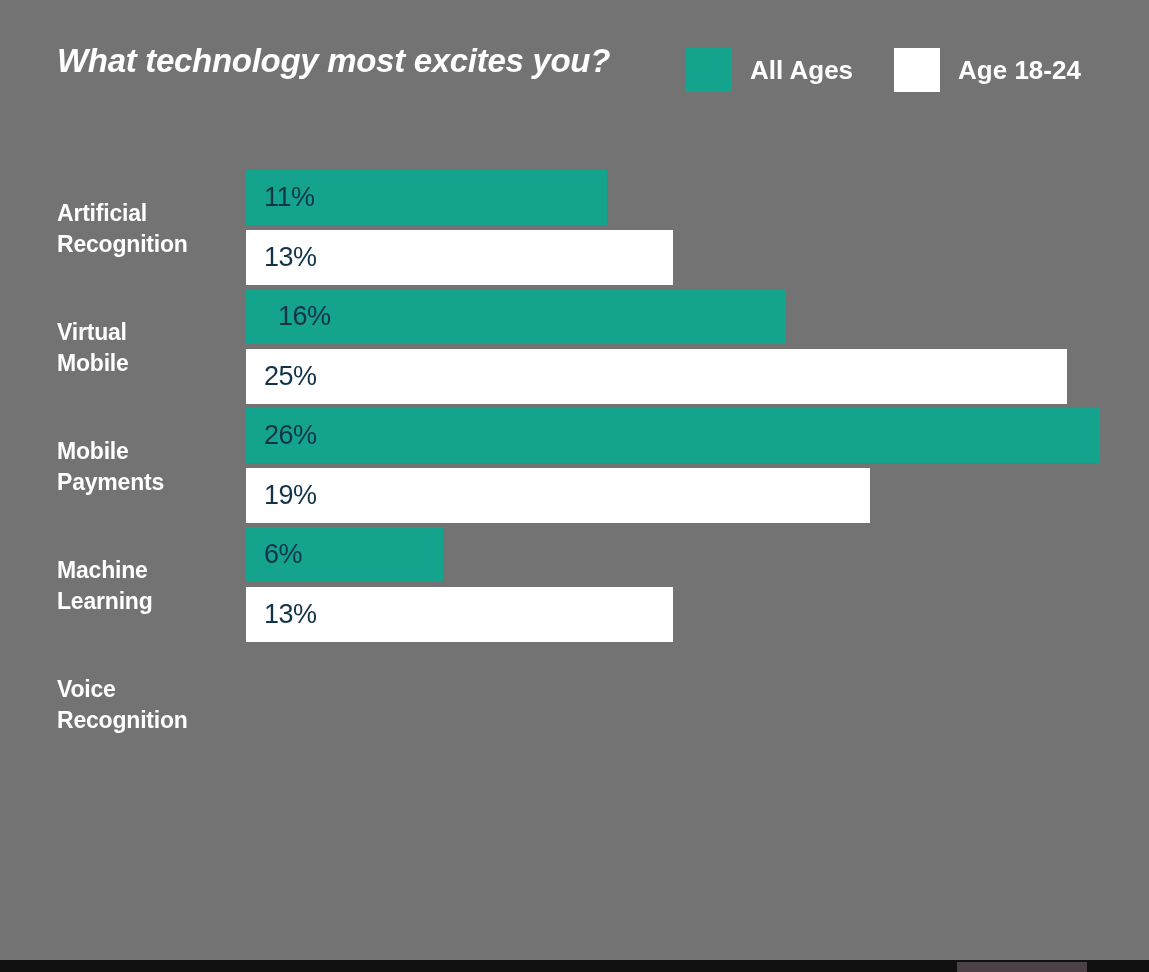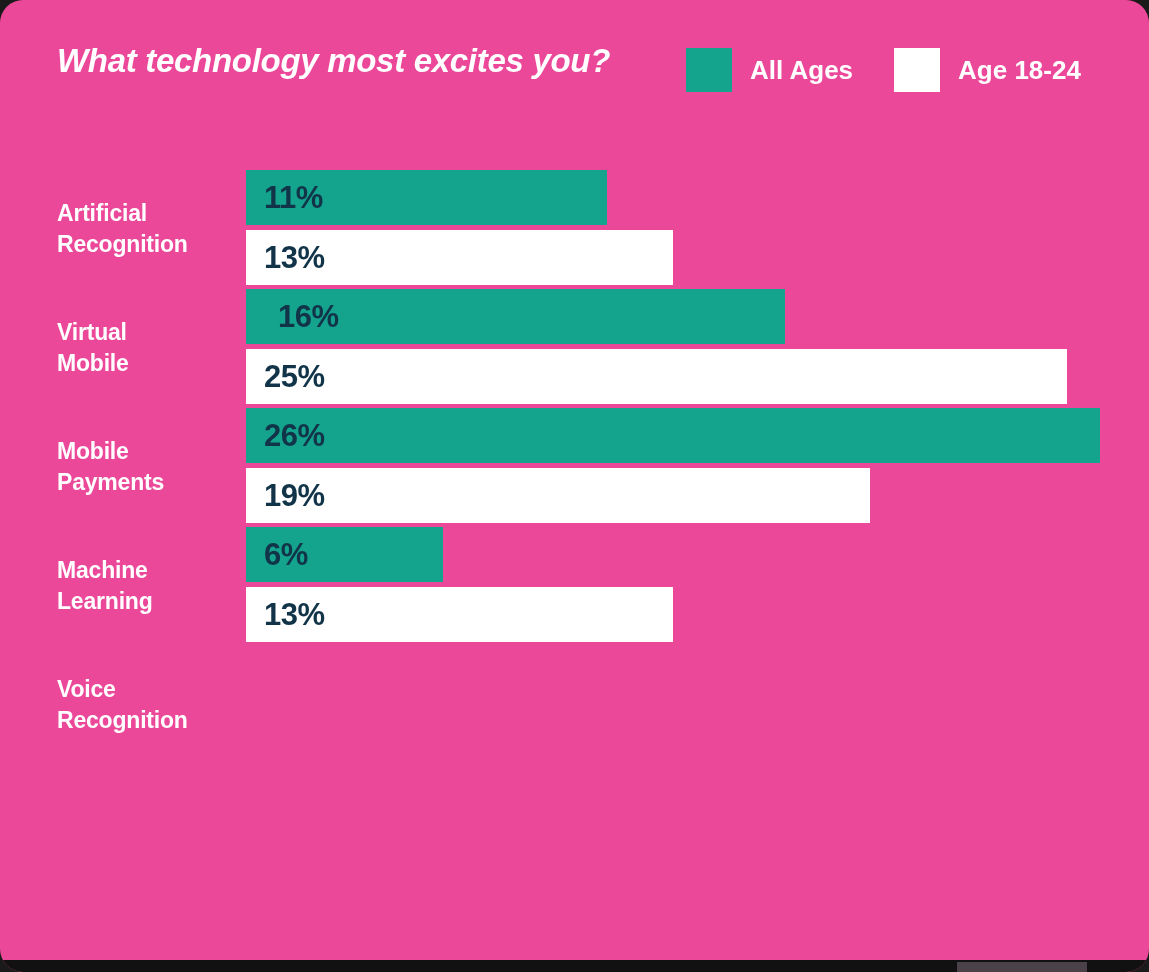--- a/index.html
+++ b/index.html
@@ -97,22 +97,22 @@
     position: absolute;
     left: 0;
     height: 55px;
     display: flex;
     align-items: center;
   }
   .bar.all-ages { top: 0; background: #14A48E; }
   .bar.young    { top: 60px; background: #FFFFFF; }
   .bar-value {
     color: #123449;
-    font-size: 31px;
-    font-weight: bold;
+    font-size: 27px;
+    font-weight: normal;
     margin-left: 18px;
     white-space: nowrap;
     letter-spacing: -0.5px;
   }
 
   
   #bottom-strip {
     position: absolute;
     left: 0;
     top: 960px;
@@ -125,21 +125,21 @@
     left: 957px;
     top: 962px;
     width: 130px;
     height: 10px;
     background: #4a4248;
   }
 </style>
 </head>
 <body>
 
-<div id="canvas" style="background: #ec4899; border-radius: 23px;">
+<div id="canvas" style="background: #737373;">
 
   <div id="header">
     <div id="chart-title">What technology most excites you?</div>
 
     <div id="legend">
       <div class="legend-item">
         <span class="legend-swatch" style="background: rgb(20, 164, 142);"></span>
         <span class="legend-label">All Ages</span>
       </div>
       <span class="legend-gap"></span>

